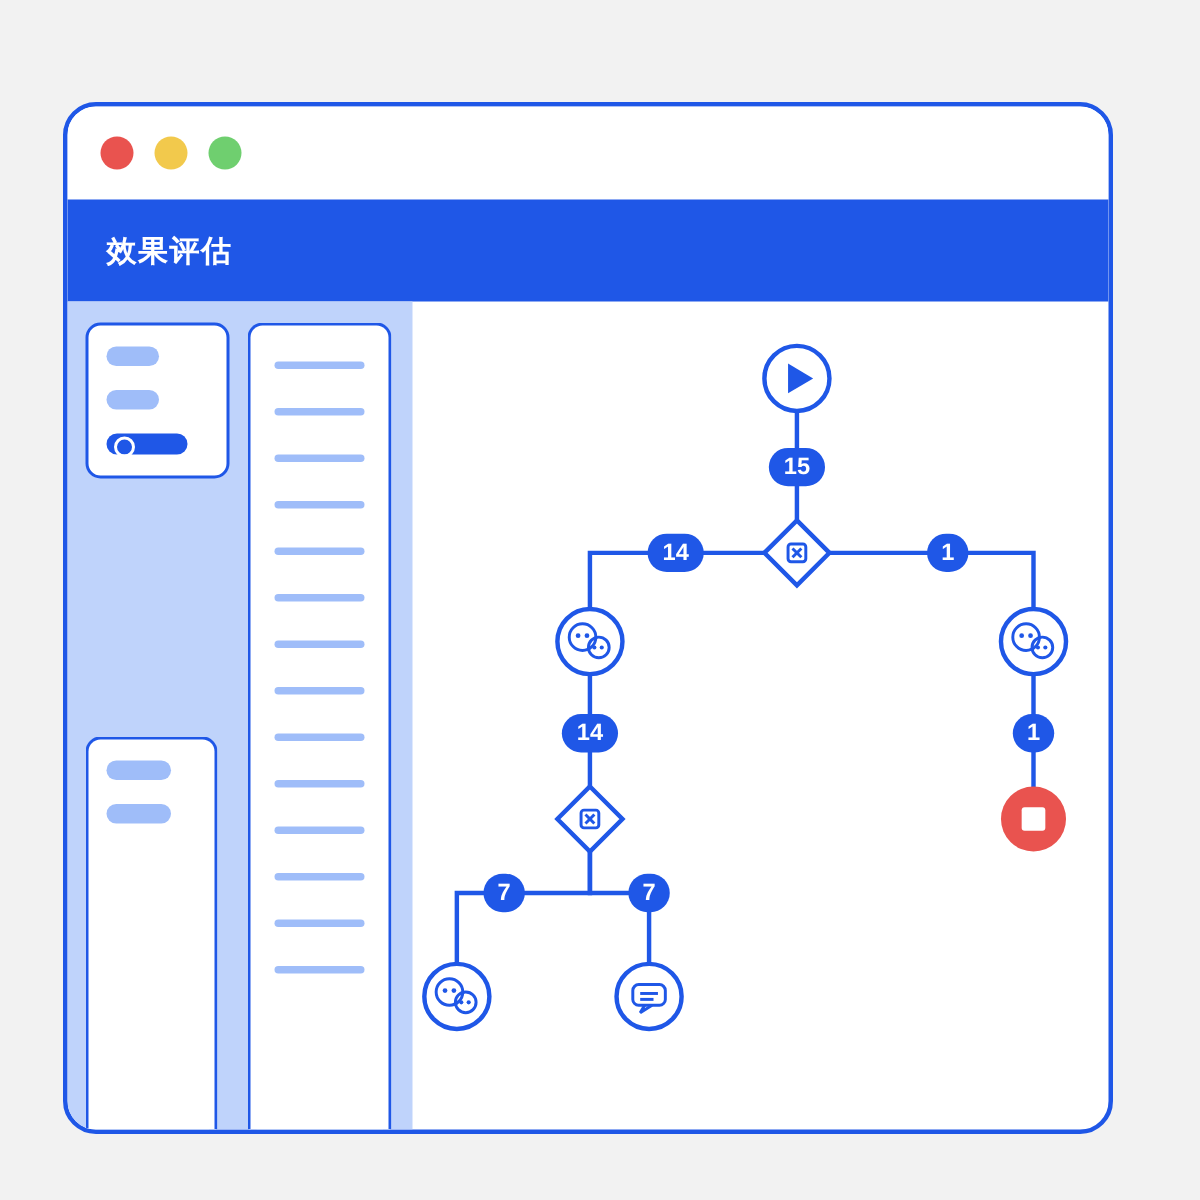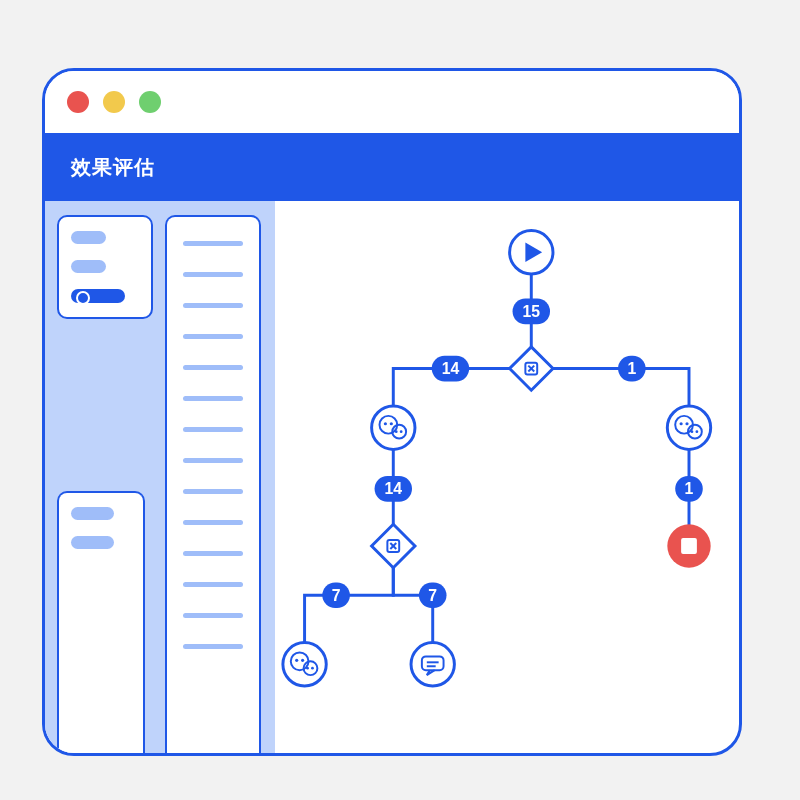--- a/index.html
+++ b/index.html
@@ -14,21 +14,21 @@
     position: relative;
   }
   .window {
     position: absolute;
     left: 42px;
     top: 68px;
     width: 700px;
     height: 688px;
     background: #fff;
     border: 3px solid #1F57E7;
-    border-radius: 32px;
+    border-radius: 22px;
     overflow: hidden;
   }
   .titlebar {
     height: 62px;
     display: flex;
     align-items: center;
     padding-left: 22px;
     gap: 14px;
     background: #fff;
   }

